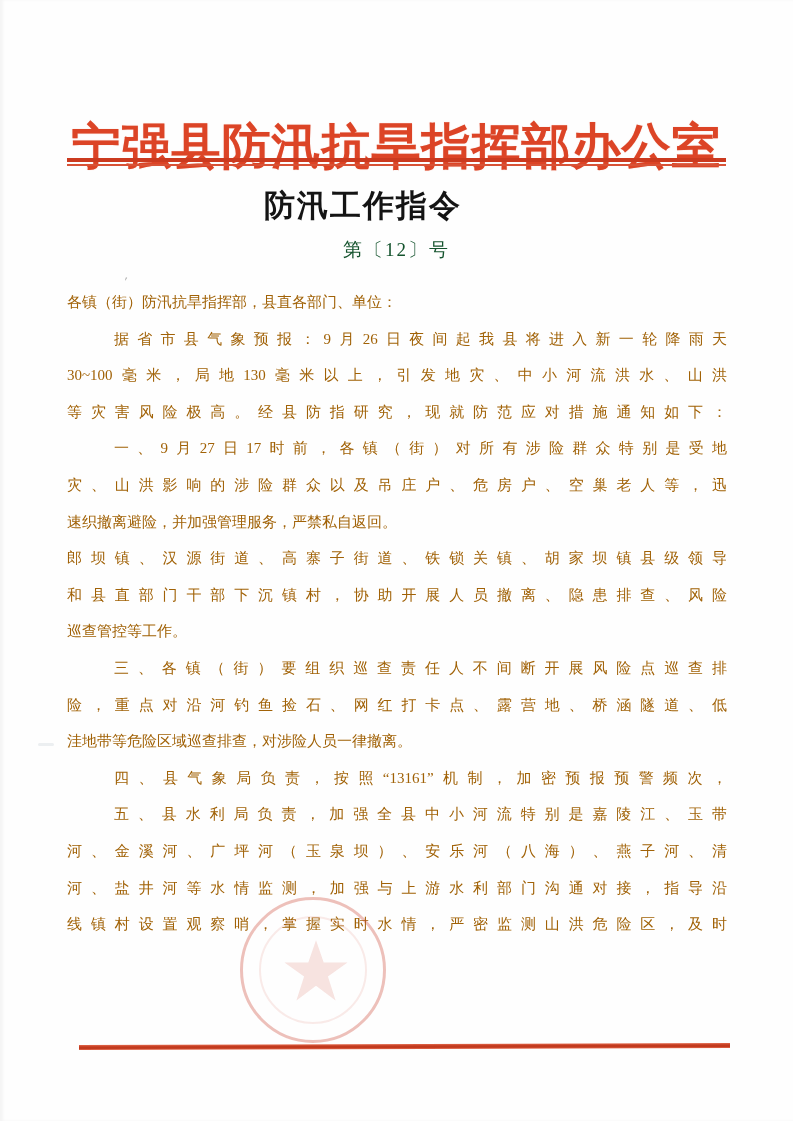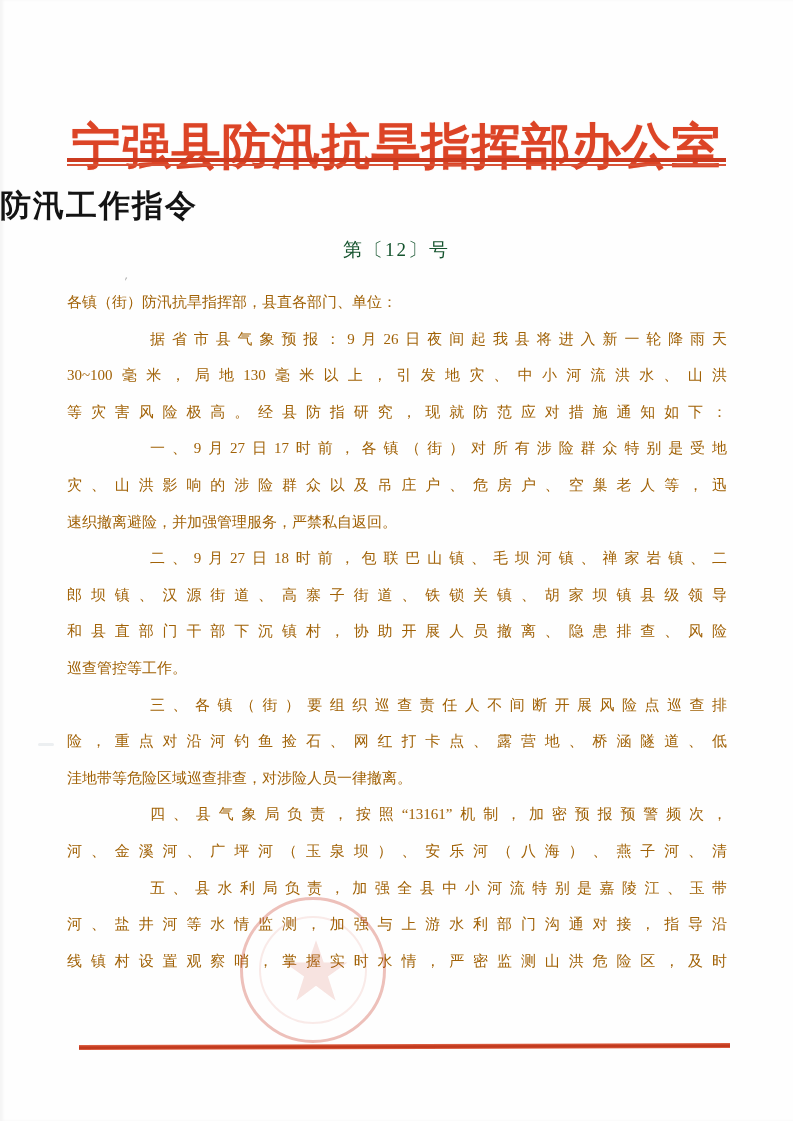--- a/index.html
+++ b/index.html
@@ -22,21 +22,21 @@
     white-space:nowrap;
     margin-top:21px;
   }
   .head-rule{position:absolute;left:67px;top:158px;width:659px;height:8px;}
   .head-rule .thick{height:4px;background:#cb3a1f;}
   .head-rule .gap{height:2px;}
   .head-rule .thin{height:1.5px;background:#d85236;}
   
   .doc-title{
     position:absolute;left:0;top:186px;width:726px;height:40px;
-    line-height:40px;
+    line-height:40px;text-align:center;
     font-size:31px;font-weight:bold;color:#141414;
     letter-spacing:2px;white-space:nowrap;
   }
   .doc-number{
     position:absolute;left:0;top:237px;width:793px;height:26px;
     line-height:26px;text-align:center;
     font-size:19px;color:#14532d;letter-spacing:2px;white-space:nowrap;
   }
   
   .body-text{
@@ -48,21 +48,21 @@
     white-space:nowrap;
     overflow:visible;
   }
   .ln.j{
     white-space:normal;
     text-align:justify;
     text-align-last:justify;
     text-justify:inter-ideograph;
     word-break:break-all;
   }
-  .ln.ind{text-indent:47px;margin-left:36px;}
+  .ln.ind{text-indent:47px;}
   
   .seal{
     position:absolute;left:240px;top:897px;width:146px;height:146px;
     border:3px solid rgba(203,62,44,0.32);
     border-radius:50%;
     box-sizing:border-box;
     filter:blur(0.4px);
   }
   .seal .star{
     position:absolute;left:38px;top:36px;width:70px;height:70px;
@@ -106,30 +106,29 @@
   <div class="doc-number">第〔12〕号</div>
 
   <div class="body-text">
     <div class="ln">各镇（街）防汛抗旱指挥部，县直各部门、单位：</div>
     <div class="ln j ind">据省市县气象预报：9月26日夜间起我县将进入新一轮降雨天</div>
     <div class="ln j">30~100毫米，局地130毫米以上，引发地灾、中小河流洪水、山洪</div>
     <div class="ln j">等灾害风险极高。经县防指研究，现就防范应对措施通知如下：</div>
     <div class="ln j ind">一、9月27日17时前，各镇（街）对所有涉险群众特别是受地</div>
     <div class="ln j">灾、山洪影响的涉险群众以及吊庄户、危房户、空巢老人等，迅</div>
     <div class="ln">速织撤离避险，并加强管理服务，严禁私自返回。</div>
-    <div class="ln j ind">二、9月27日18时前，包联巴山镇、毛坝河镇、禅家岩镇、二</div>
     <div class="ln j">郎坝镇、汉源街道、高寨子街道、铁锁关镇、胡家坝镇县级领导</div>
     <div class="ln j">和县直部门干部下沉镇村，协助开展人员撤离、隐患排查、风险</div>
     <div class="ln">巡查管控等工作。</div>
     <div class="ln j ind">三、各镇（街）要组织巡查责任人不间断开展风险点巡查排</div>
     <div class="ln j">险，重点对沿河钓鱼捡石、网红打卡点、露营地、桥涵隧道、低</div>
     <div class="ln">洼地带等危险区域巡查排查，对涉险人员一律撤离。</div>
     <div class="ln j ind">四、县气象局负责，按照“13161”机制，加密预报预警频次，</div>
+    <div class="ln j ind">五、县水利局负责，加强全县中小河流特别是嘉陵江、玉带</div>
     <div class="ln j">河、金溪河、广坪河（玉泉坝）、安乐河（八海）、燕子河、清</div>
-    <div class="ln j ind">五、县水利局负责，加强全县中小河流特别是嘉陵江、玉带</div>
     <div class="ln j">河、盐井河等水情监测，加强与上游水利部门沟通对接，指导沿</div>
     <div class="ln j">线镇村设置观察哨，掌握实时水情，严密监测山洪危险区，及时</div>
   </div>
 
   <div class="seal">
     <div class="inner-arc"></div>
     <svg class="star" viewBox="0 0 100 100">
       <path d="M50 6 L61 38 L95 38 L67 58 L78 92 L50 71 L22 92 L33 58 L5 38 L39 38 Z" fill="rgba(203,62,44,0.16)"></path>
     </svg>
   </div>

